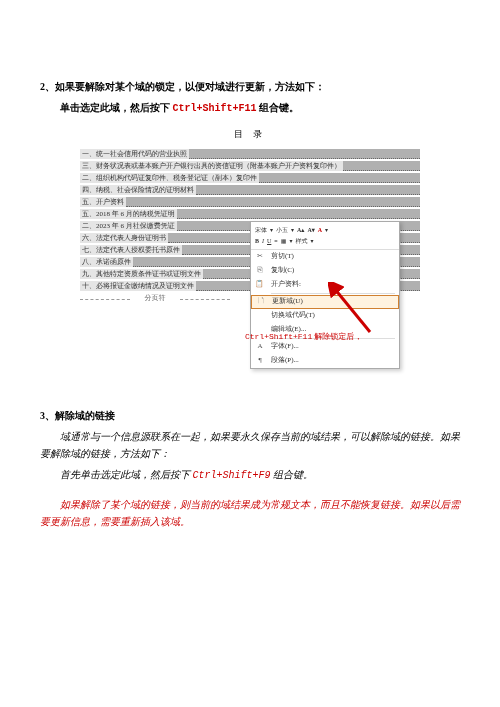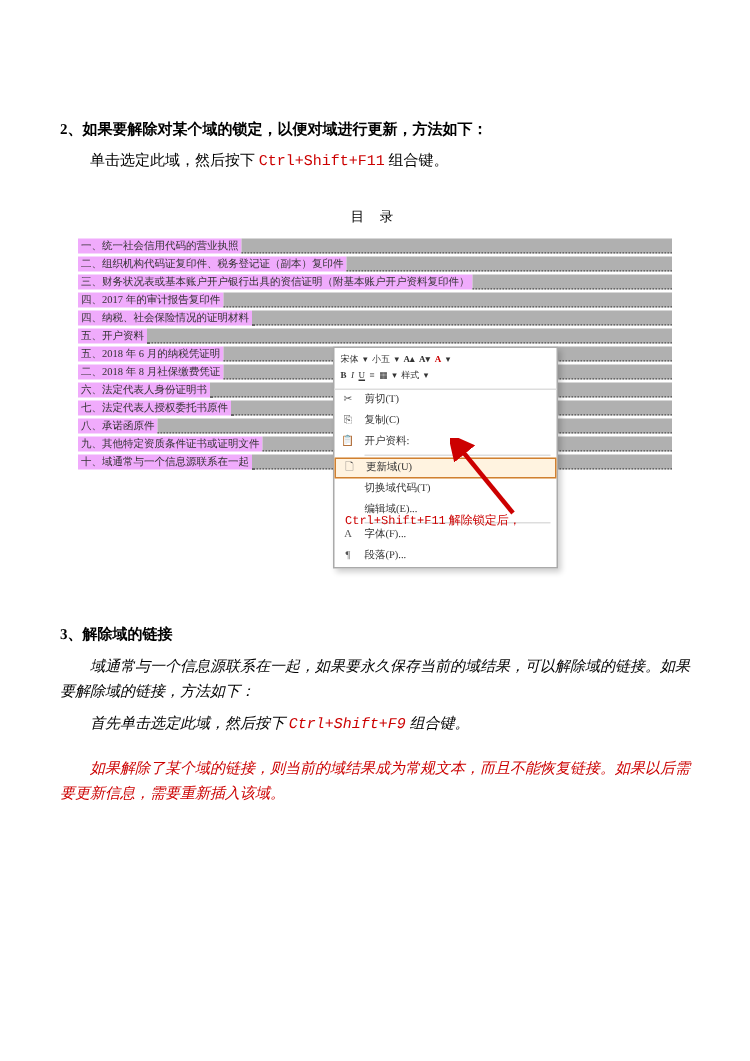--- a/index.html
+++ b/index.html
@@ -13,44 +13,45 @@
       color: #000;
       line-height: 1.7;
     }
     .section-heading {
       font-weight: bold;
       margin-bottom: 4px;
       margin-top: 48px;
     }
     .indent {
       padding-left: 20px;
+      font-weight: bold;
     }
     .red { color: #c00; }
     .num-prefix {
       display: inline-block;
     }
     .screenshot {
-      margin: 20px auto 10px;
-      width: 396px;
+      margin: 10px auto 10px;
+      width: 340px;
       position: relative;
     }
     .toc-title {
       text-align: center;
       font-size: 9px;
       letter-spacing: 4px;
       margin-bottom: 6px;
     }
     .toc-line {
       height: 11px;
       display: flex;
       align-items: center;
       margin-bottom: 1px;
     }
     .toc-label {
-      background: #f0abfc;
+      background: #e5e5e5;
       color: #333;
       font-size: 7px;
       height: 10px;
       line-height: 10px;
       padding: 0 2px;
       white-space: nowrap;
       overflow: hidden;
     }
     .toc-fill {
       flex: 1;
@@ -132,21 +133,21 @@
       height: 0;
     }
     .red-arrow svg {
       position: absolute;
       top: 0;
       left: 0;
     }
     .annotation-block {
       position: absolute;
       top: 204px;
-      left: 178px;
+      left: 165px;
       font-size: 8px;
       line-height: 1.5;
       width: 220px;
     }
     .page-break-line {
       text-align: center;
       font-size: 7px;
       color: #666;
       margin: 2px 0 4px;
       position: relative;
@@ -183,69 +184,68 @@
 
 <div class="screenshot">
   <div class="toc-title">目 录</div>
 
   <div id="toc-lines">
       <div class="toc-line">
         <div class="toc-label">一、统一社会信用代码的营业执照</div>
         <div class="toc-fill"></div>
       </div>
       <div class="toc-line">
+        <div class="toc-label">三、财务状况表或基本账户开户银行出具的资信证明（附基本账户开户资料复印件）</div>
+        <div class="toc-fill"></div>
+      </div>
+      <div class="toc-line">
         <div class="toc-label">二、组织机构代码证复印件、税务登记证（副本）复印件</div>
         <div class="toc-fill"></div>
       </div>
       <div class="toc-line">
-        <div class="toc-label">三、财务状况表或基本账户开户银行出具的资信证明（附基本账户开户资料复印件）</div>
-        <div class="toc-fill"></div>
-      </div>
-      <div class="toc-line">
-        <div class="toc-label">四、2017 年的审计报告复印件</div>
-        <div class="toc-fill"></div>
-      </div>
-      <div class="toc-line">
         <div class="toc-label">四、纳税、社会保险情况的证明材料</div>
         <div class="toc-fill"></div>
       </div>
       <div class="toc-line">
         <div class="toc-label">五、开户资料</div>
         <div class="toc-fill"></div>
       </div>
       <div class="toc-line">
         <div class="toc-label">五、2018 年 6 月的纳税凭证明</div>
         <div class="toc-fill"></div>
       </div>
       <div class="toc-line">
-        <div class="toc-label">二、2018 年 8 月社保缴费凭证</div>
+        <div class="toc-label">二、2023 年 6 月社保缴费凭证</div>
         <div class="toc-fill"></div>
       </div>
       <div class="toc-line">
         <div class="toc-label">六、法定代表人身份证明书</div>
         <div class="toc-fill"></div>
       </div>
       <div class="toc-line">
         <div class="toc-label">七、法定代表人授权委托书原件</div>
         <div class="toc-fill"></div>
       </div>
       <div class="toc-line">
         <div class="toc-label">八、承诺函原件</div>
         <div class="toc-fill"></div>
       </div>
       <div class="toc-line">
         <div class="toc-label">九、其他特定资质条件证书或证明文件</div>
         <div class="toc-fill"></div>
       </div>
       <div class="toc-line">
-        <div class="toc-label">十、域通常与一个信息源联系在一起</div>
+        <div class="toc-label">十、必将报证金缴纳情况及证明文件</div>
         <div class="toc-fill"></div>
       </div>
     </div>
 
+  <div class="page-break-line">
+    <span>分页符</span>
+  </div>
 
   <div class="context-menu">
     <div class="toolbar-mini">
       <div class="toolbar-row">
         <span>宋体</span>
         <span>▾</span>
         <span>小五</span>
         <span>▾</span>
         <span style="font-weight:bold;">A▴</span>
         <span style="font-weight:bold;">A▾</span>

